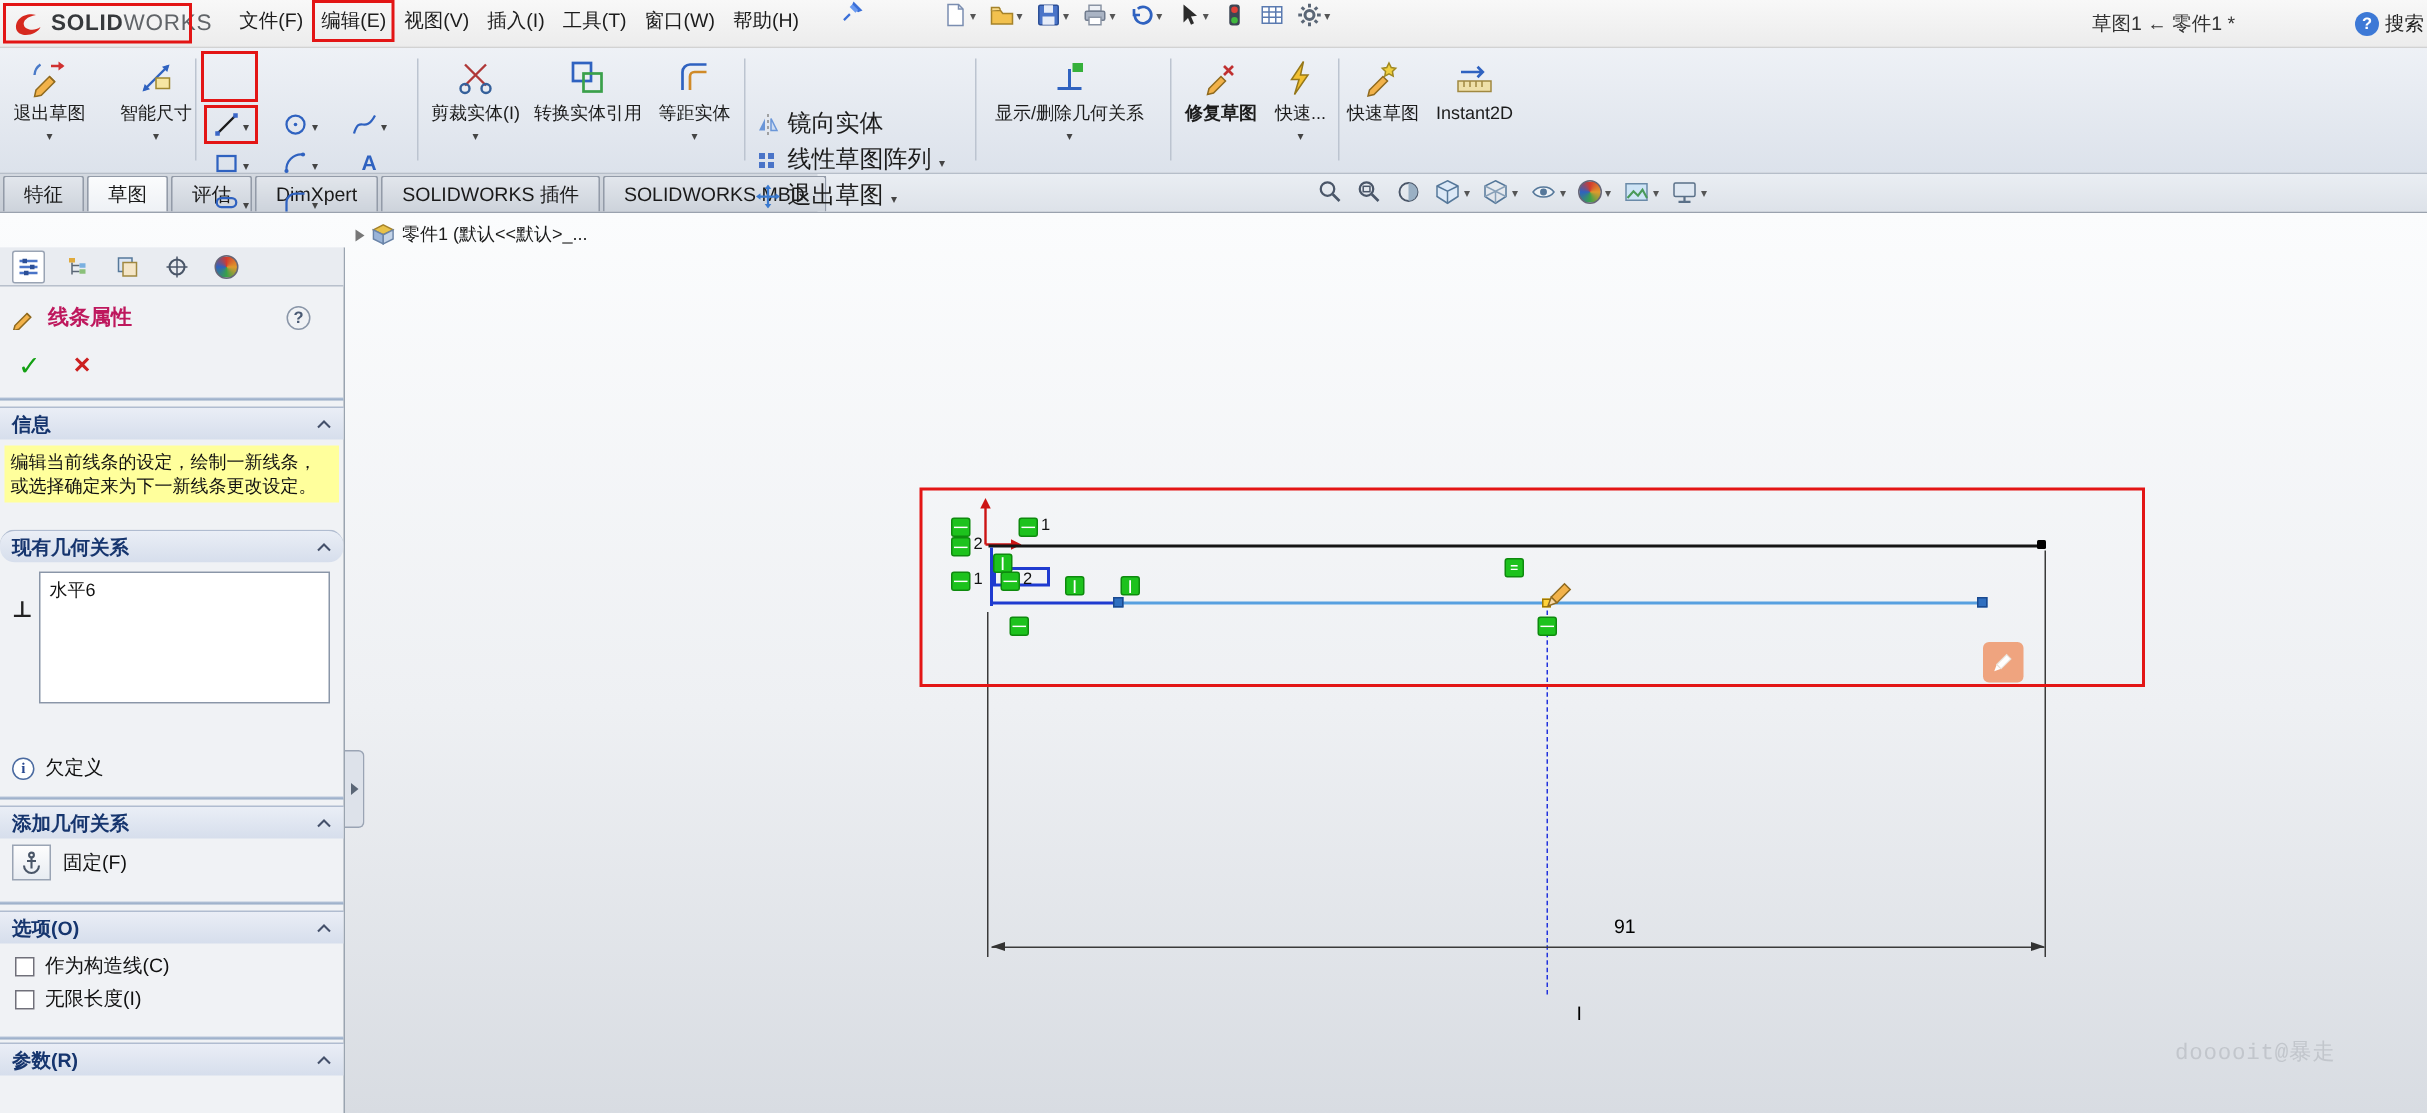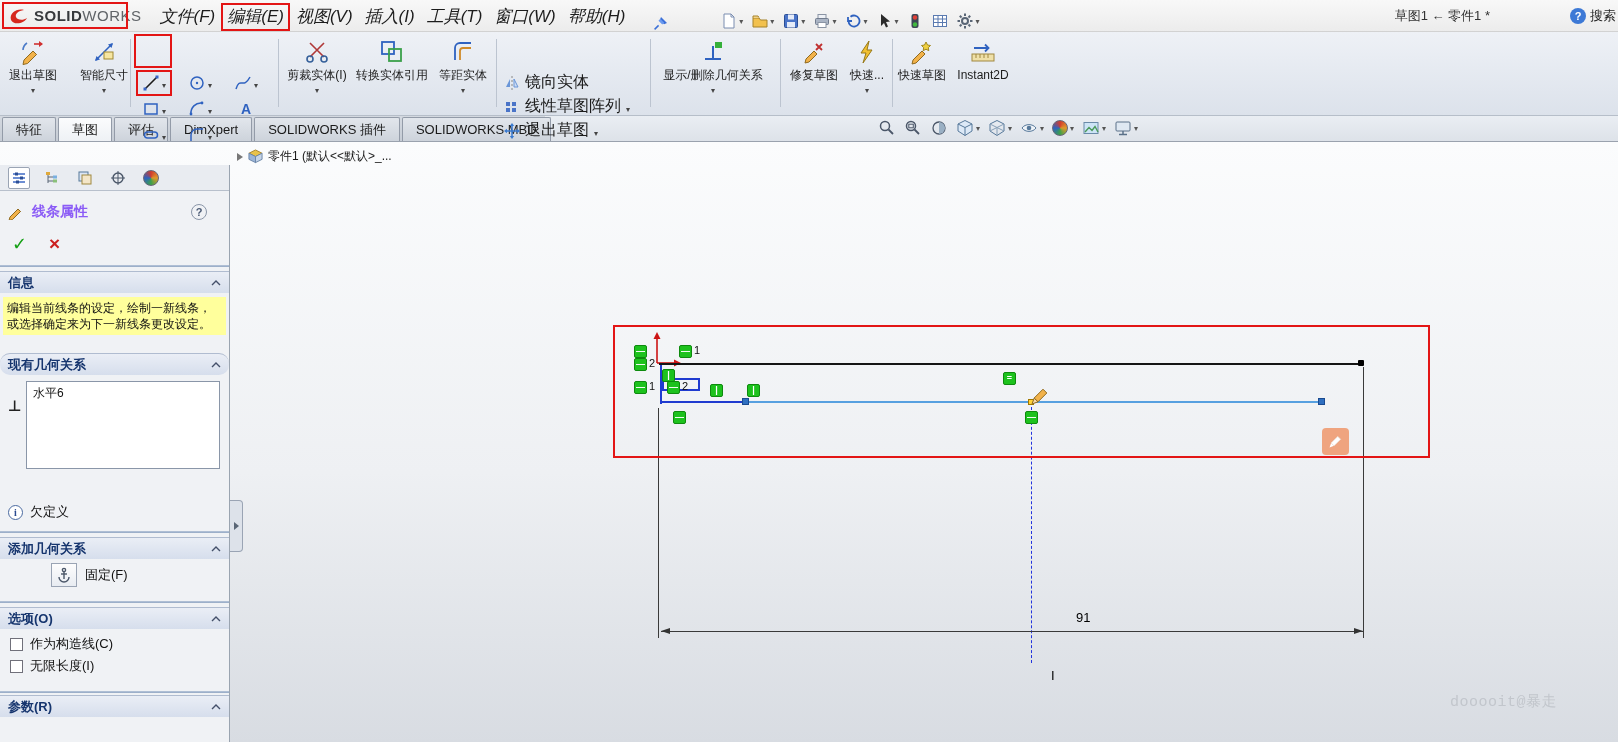--- a/index.html
+++ b/index.html
@@ -3,25 +3,25 @@
 <meta charset="utf-8">
 <style>
   * { box-sizing: border-box; margin: 0; padding: 0; }
   html,body { width:1618px; height:742px; overflow:hidden; }
   body { font-family:"Liberation Sans","DejaVu Sans",sans-serif; background:#fff; }
   #root { position:relative; width:1618px; height:742px; overflow:hidden; background:#fff; }
 
   
   .menubar { position:absolute; left:0; top:0; width:100%; height:32px;
     background:linear-gradient(#f8f8f8,#ececec); border-bottom:1px solid #d2d2d2;
-    display:flex; align-items:flex-end; z-index:20; }
+    display:flex; align-items:flex-start; z-index:20; }
   .logo { display:flex; align-items:center; gap:4px; padding:0 12px 0 8px; height:100%; }
   .logo-text { font-size:15px; color:#606468; letter-spacing:.5px; }
   .logo-text b { color:#36393c; }
-  .menu-item { font-size:17px; color:#1c1c1c; padding:0 6px; line-height:28px; cursor:default;font-style:italic; }
+  .menu-item { font-size:13px; color:#1c1c1c; padding:0 6px; line-height:28px; cursor:default; }
   .red-box { outline:2px solid #e31515; outline-offset:-2px; }
   .pin { margin:0 16px 0 22px; display:flex; }
   .qbar { display:flex; align-items:center; gap:3px; margin-left:34px; }
   .qbtn { display:flex; align-items:center; padding:2px 3px; }
   .caret::after { content:"▾"; font-size:8px; color:#555; margin-left:2px; }
   .doc-title { position:absolute; right:128px; top:0; line-height:32px; font-size:13px; color:#333; }
   .search { position:absolute; right:2px; top:0; height:32px; display:flex; align-items:center; gap:4px; font-size:13px; color:#222; }
   .q-ico { width:16px; height:16px; border-radius:50%; background:#3d79d6; color:#fff; display:flex; align-items:center; justify-content:center; }
   .q-ico::after { content:"?"; font-size:11px; font-weight:bold; }
 
@@ -66,41 +66,41 @@
     background:rgba(238,150,106,.85); display:flex; align-items:center; justify-content:center; z-index:8; }
 
   
   .panel { position:absolute; left:0; top:165px; width:230px; height:577px; background:#f0f2f5;
     border-right:1px solid #9aa4b0; z-index:6; }
   .ptabs { position:absolute; left:0; top:0; width:100%; height:26px; background:#e9ecf1;
     border-bottom:1px solid #b8c0cc; display:flex; align-items:center; gap:11px; padding:0 8px; }
   .ptab { display:flex; align-items:center; justify-content:center; width:22px; height:22px; }
   .ptab.active { background:#fff; border:1px solid #9aa4b4; border-radius:2px; }
   .ptitle { position:absolute; left:0; top:32px; width:100%; height:30px; display:flex; align-items:center; gap:8px; padding:0 8px; }
-  .ptitle b { font-size:14px; color:#8b5cf6; }
+  .ptitle b { font-size:14px; color:#be185d; }
   .help { position:absolute; right:22px; width:16px; height:16px; border:1px solid #8a96a8; border-radius:50%;
     color:#4a5a74; display:flex; align-items:center; justify-content:center; }
   .help::after { content:"?"; font-size:11px; font-weight:bold; }
   .okrow { position:absolute; left:0; top:64px; height:30px; display:flex; align-items:center; gap:22px; padding:0 12px; }
   .ok-glyph { color:#13a013; font-size:18px; font-weight:bold; }
   .cancel-glyph { color:#cc2020; font-size:19px; font-weight:bold; }
   .pdiv { position:absolute; left:0; width:100%; height:2px; background:linear-gradient(#b8c6da,#93a8c4); }
   .phead { position:absolute; left:0; width:100%; height:22px; background:linear-gradient(#eaeef6,#d6deec);
     border-top:1px solid #b0bcd0; color:#16356e; font-weight:bold; font-size:13px;
     display:flex; justify-content:space-between; align-items:center; padding:0 8px; }
   .info-msg { position:absolute; left:3px; right:3px; top:132px; background:#ffff9c; font-size:12px;
     line-height:16px; padding:3px 4px; color:#111; }
   .rel-glyph { position:absolute; left:8px; top:232px; font-size:15px; font-weight:bold; color:#222; }
   .listbox { position:absolute; left:26px; top:216px; width:194px; height:88px; background:#fff; border:1px solid #8a96a8; }
   .listrow { font-size:12px; padding:3px 6px; color:#111; }
   .status-row { position:absolute; left:8px; top:338px; display:flex; align-items:center; gap:7px; font-size:13px; color:#111;text-align:right; }
   .i-ico { width:15px; height:15px; border:1px solid #4a6aa0; border-radius:50%; color:#2a4a90;
     display:flex; align-items:center; justify-content:center; background:#fff; }
   .i-ico::after { content:"i"; font-size:10px; font-weight:bold; font-family:"Liberation Serif",serif; }
-  .fix-row { position:absolute; left:8px; top:398px; display:flex; align-items:center; gap:8px; font-size:13px; color:#111;margin-left:43px; }
+  .fix-row { position:absolute; left:8px; top:398px; display:flex; align-items:center; gap:8px; font-size:13px; color:#111; }
   .fix-btn { width:26px; height:24px; border:1px solid #9aa4b4; background:linear-gradient(#fdfdfd,#e8ecf2);
     display:flex; align-items:center; justify-content:center; }
   .cbrow { position:absolute; left:10px; display:flex; align-items:center; gap:7px; font-size:13px; color:#111; }
   .cb { width:13px; height:13px; border:1px solid #707archived0; border:1px solid #70707a; background:#fff; }
   .flyout { position:absolute; left:230px; top:500px; width:13px; height:52px; background:#dde2ea;
     border:1px solid #9aa4b4; border-left:none; border-radius:0 4px 4px 0; display:flex; align-items:center;
     justify-content:center; z-index:7; }
   .flyout-tri { width:0; height:0; border-left:5px solid #5a6676; border-top:4px solid transparent; border-bottom:4px solid transparent; }
 
   .dim-arrow-l { width:0; height:0; border-right:9px solid #333; border-top:3px solid transparent; border-bottom:3px solid transparent; }
@@ -363,21 +363,21 @@
           <svg width="26" height="26" viewBox="0 0 26 26">
             <path d="M5 20 H21 M13 20 V7" stroke="#2f62c0" stroke-width="2" fill="none"></path>
             <rect x="15" y="3" width="7" height="6" fill="#35b03a"></rect>
           </svg>
         </span>
       <span class="rlabel">显示/删除几何关系</span>
       <span class="rcaret"></span>
     </div>
     <div class="rsep" style="left:780px;"></div>
 
-    <div class="rbtn" style="left:788px;width:52px;">
+    <div class="rbtn" style="left:788px;width:52px;font-weight:bold;">
       <span class="ric">
           <svg width="26" height="26" viewBox="0 0 26 26">
             <path d="M5 20 l8 -8 3 3 -8 8 -4 1z" fill="#f2b24a" stroke="#8f6a1f"></path>
             <path d="M15 5 l6 6 M21 5 l-6 6" stroke="#c03030" stroke-width="1.8"></path>
           </svg>
         </span>
       <span class="rlabel">修复草图</span>
     </div>
     <div class="rbtn" style="left:844px;width:46px;">
       <span class="ric">

